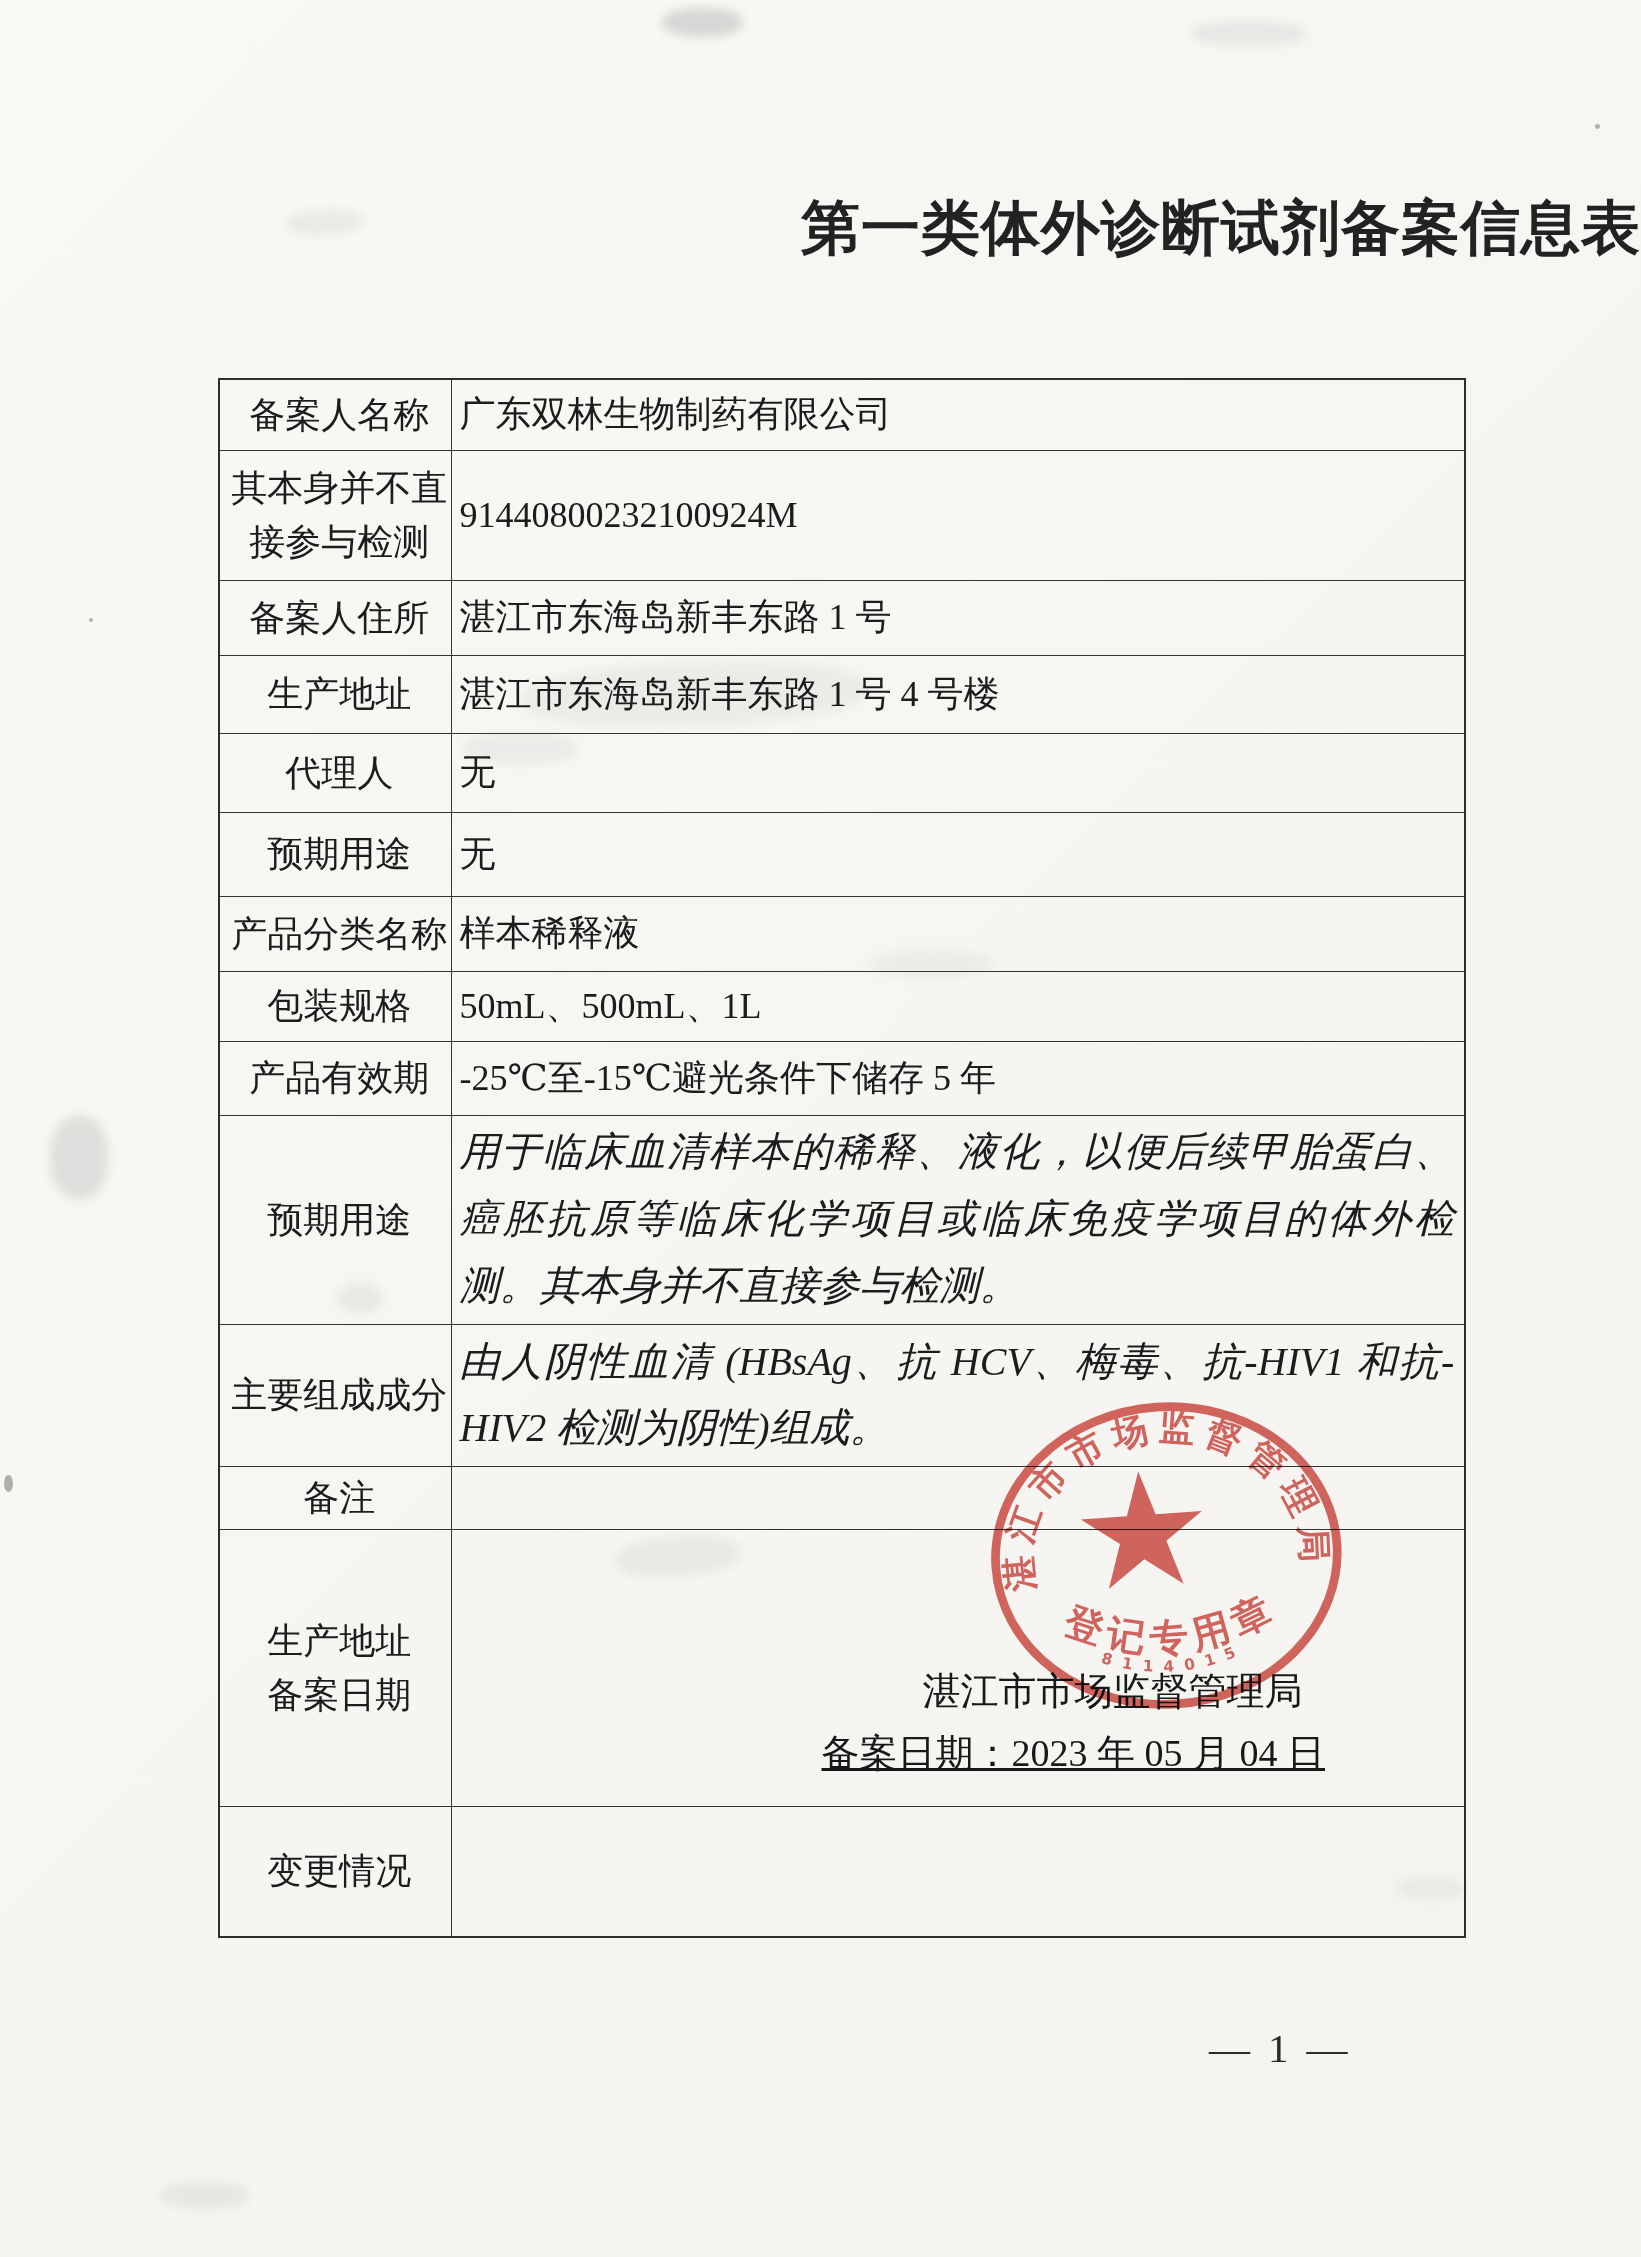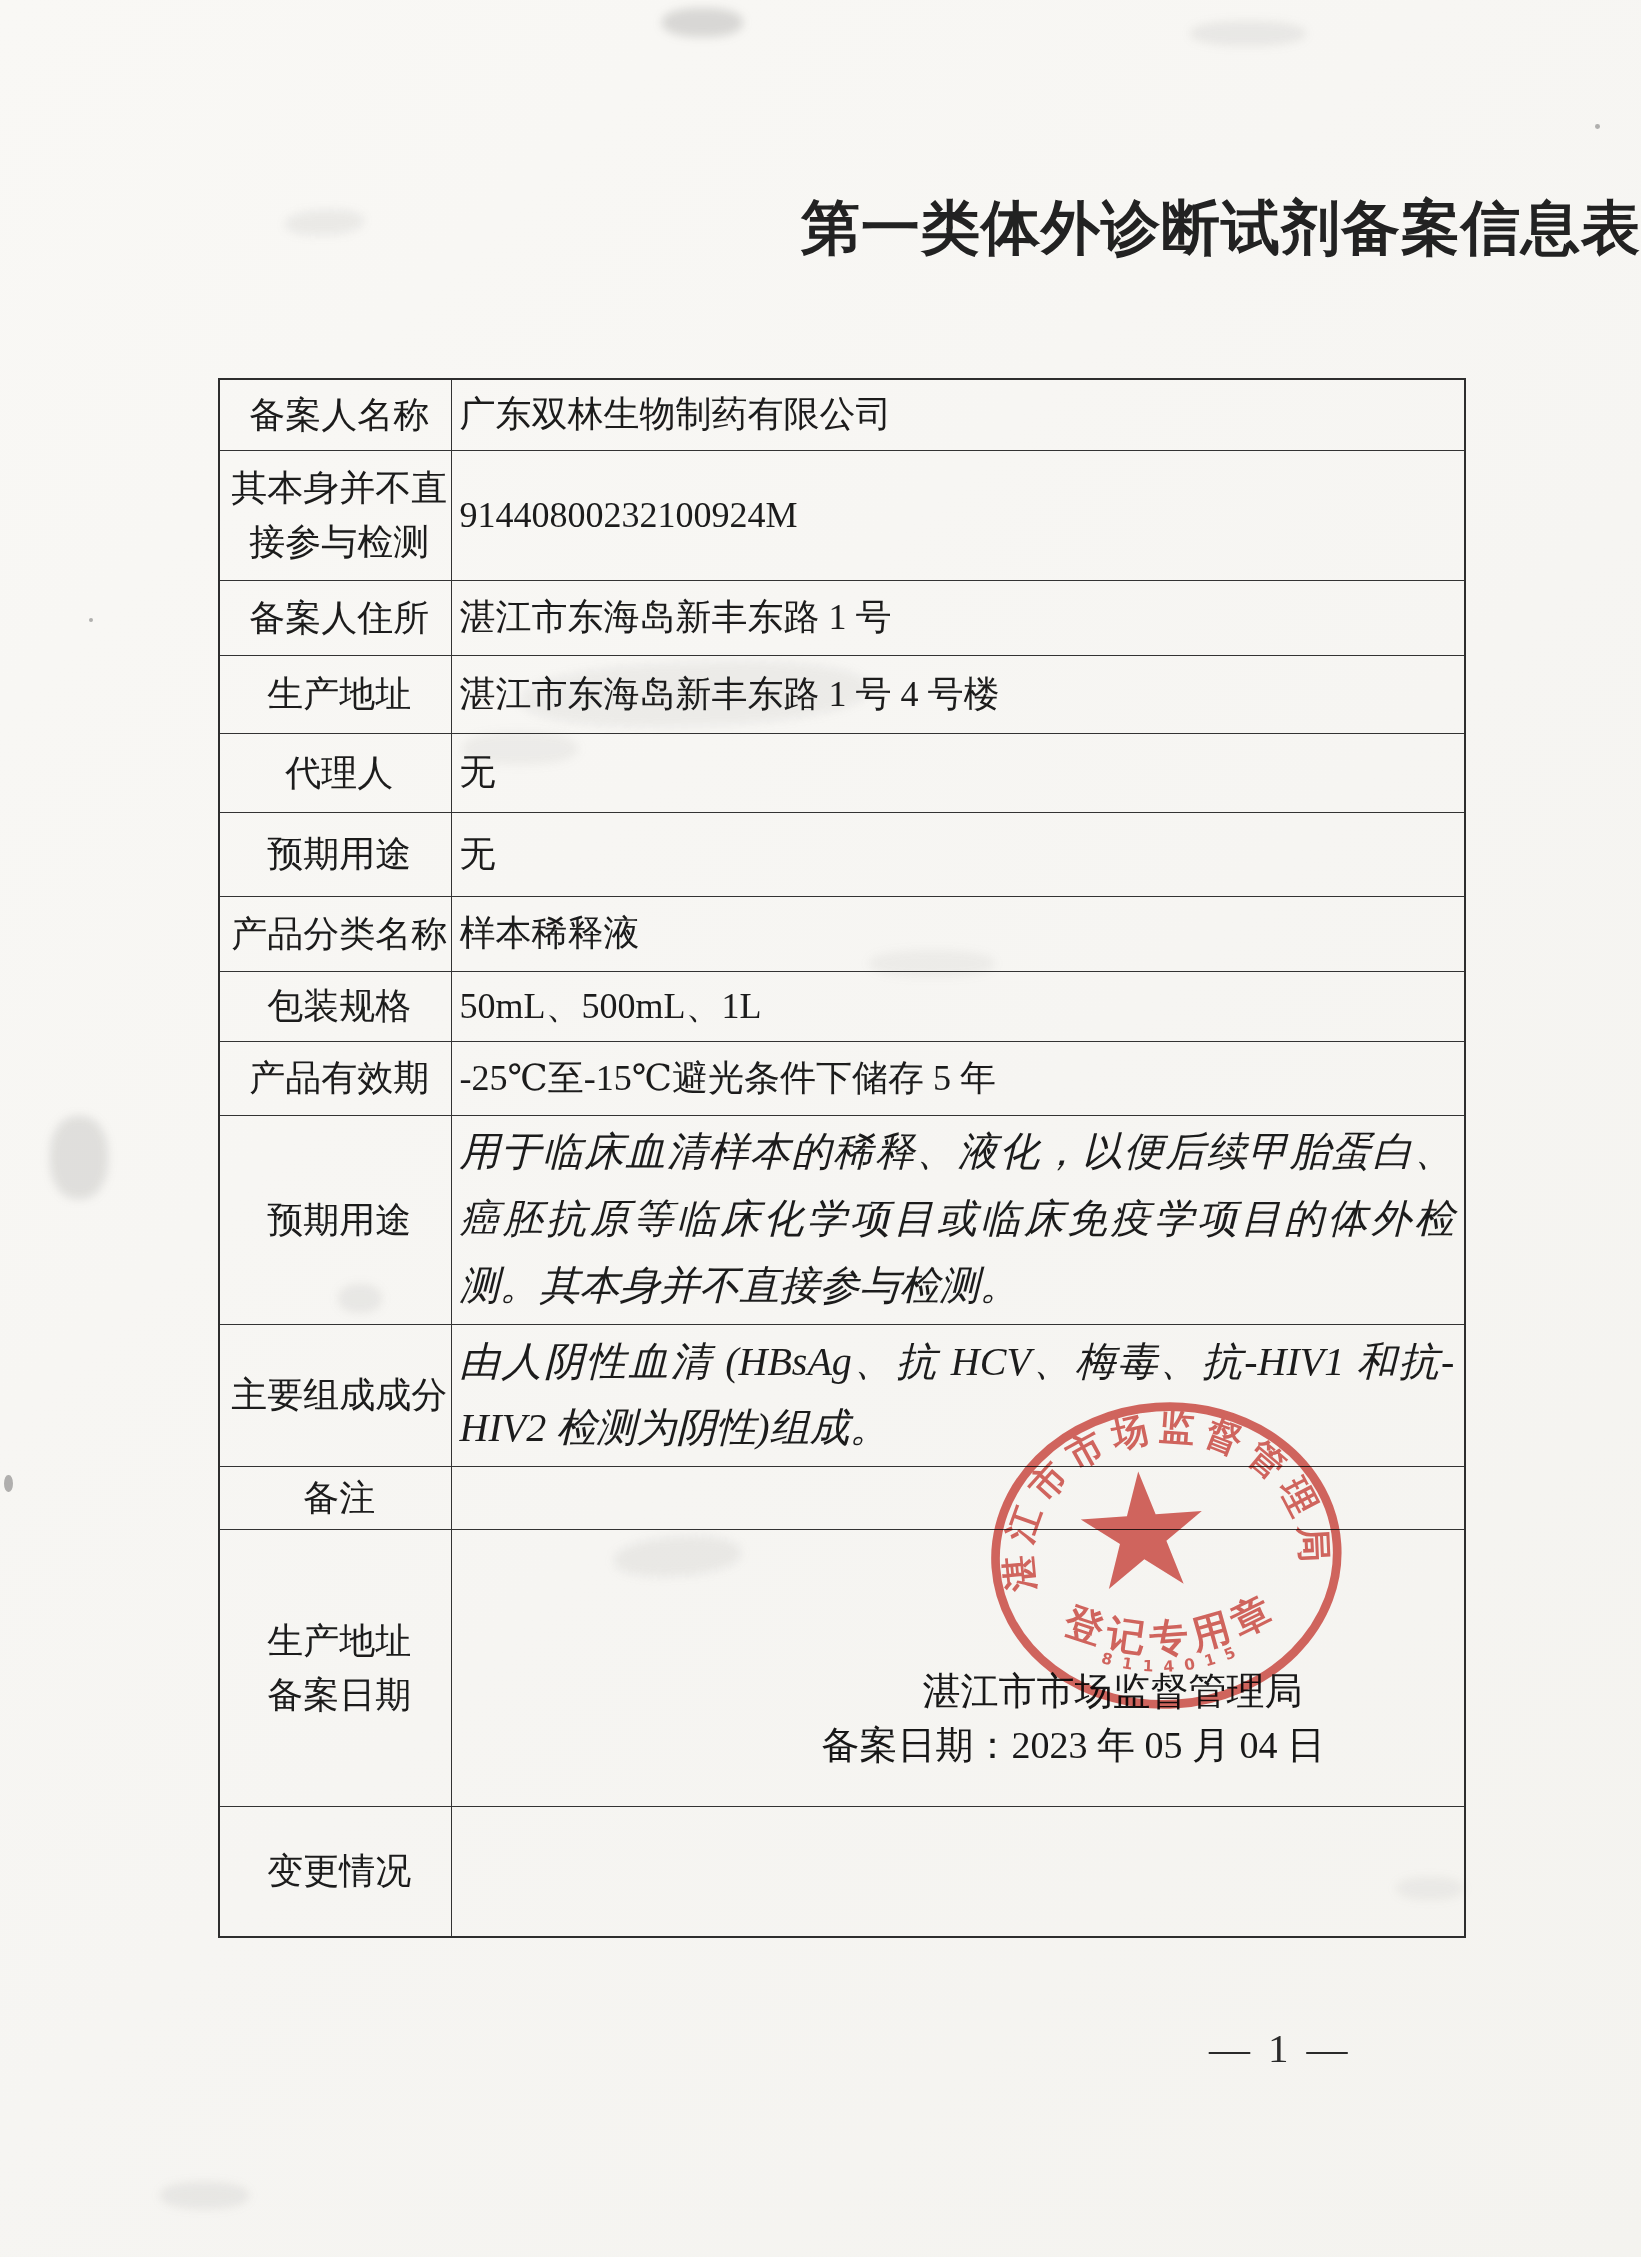--- a/index.html
+++ b/index.html
@@ -47,22 +47,22 @@
   tr.r4{height:78px}  tr.r5{height:79px}  tr.r6{height:84px}
   tr.r7{height:75px}  tr.r8{height:70px}  tr.r9{height:74px}
   tr.r10{height:151px} tr.r11{height:121px} tr.r12{height:63px}
   tr.r13{height:277px} tr.r14{height:130px}
   td.filing-cell{position:relative;padding:0;}
   .authority-line{
     position:absolute;left:471px;top:133px;
     font-size:38px;white-space:nowrap;color:#181818;
   }
   .date-line{
-    position:absolute;left:370px;top:187px;
-    font-size:38px;white-space:nowrap;color:#181818;
+    position:absolute;left:370px;top:195px;
+    font-size:38px;white-space:nowrap;color:#181818;text-decoration:underline;
   }
   .stamp{
     position:absolute;left:983px;top:1398px;width:367px;height:319px;
     mix-blend-mode:multiply;opacity:.9;pointer-events:none;
   }
   .page-no{
     position:absolute;top:2024px;left:1209px;
     font-size:41px;letter-spacing:3.9px;color:#2a2a2a;
   }
   .smudge{position:absolute;border-radius:45%;filter:blur(4.8px);pointer-events:none;}

